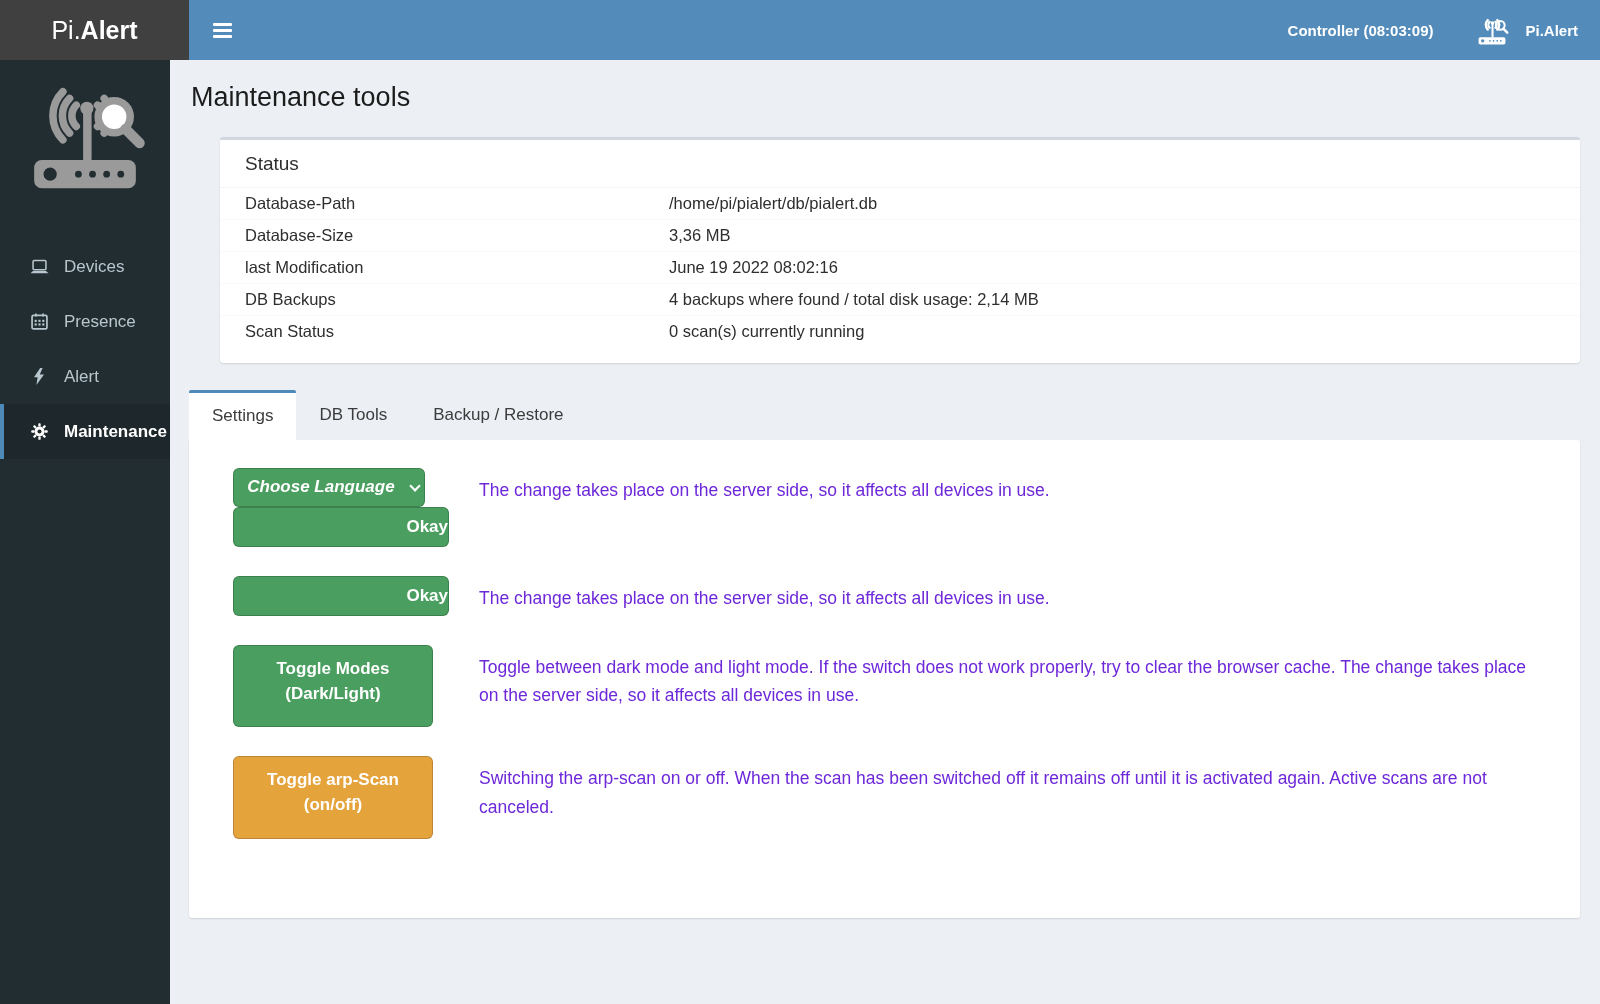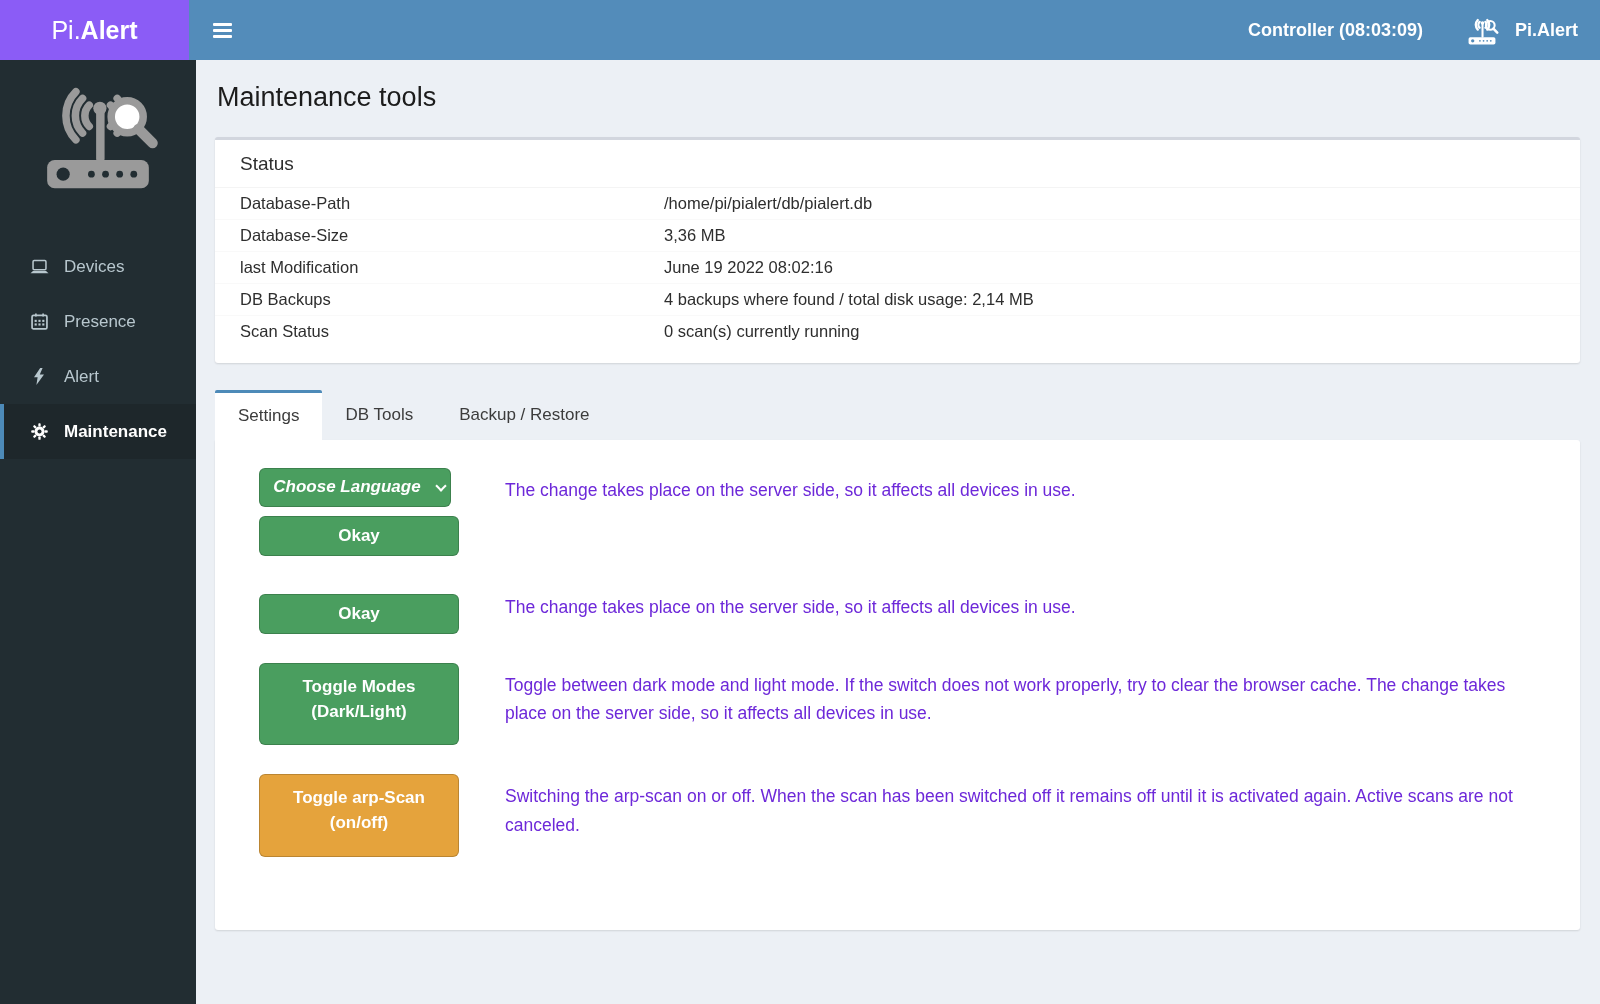--- a/index.html
+++ b/index.html
@@ -1,44 +1,44 @@
 <!DOCTYPE html>
 <html><head>
 <meta charset="utf-8">
 <style>
   * { margin:0; padding:0; box-sizing:border-box; }
   html,body { width:1600px; height:1004px; font-family:"Liberation Sans","DejaVu Sans",sans-serif; background:#ecf0f5; overflow:hidden; }
 
   
   .header { display:flex; height:60px; }
-  .logo-block { width:189px; background:#8b5cf6; color:#fff; display:flex; align-items:center; justify-content:center; font-size:25px; }
+  .logo-block { width:189px; background:#404040; color:#fff; display:flex; align-items:center; justify-content:center; font-size:25px; }
   .logo-block .light { font-weight:300; }
   .logo-block .bold { font-weight:700; }
   .navbar { flex:1; background:#538cba; display:flex; align-items:center; padding:0 22px 0 18px; }
   .hamburger { background:none; border:none; cursor:pointer; display:flex; flex-direction:column; gap:3px; padding:6px; }
   .hamburger span { display:block; width:19px; height:3px; background:#fff; border-radius:1px; }
-  .nav-right { margin-left:auto; display:flex; align-items:center; gap:14px; color:#fff; font-size:18px; font-weight:700; }
+  .nav-right { margin-left:auto; display:flex; align-items:center; gap:14px; color:#fff; font-size:15px; font-weight:700; }
   .nav-right .controller { margin-right:26px; }
   .brand-icon-svg { display:block; }
 
   
   .wrapper { display:flex; height:944px; }
-  .sidebar { width:196px; background:#222d32; display:flex; flex-direction:column; }
+  .sidebar { width:170px; background:#222d32; display:flex; flex-direction:column; }
   .sidebar-logo { margin:20px auto 0; }
   .menu { margin-top:42px; display:flex; flex-direction:column; }
   .menu-item { height:55px; display:flex; align-items:center; gap:15px; padding-left:25px; color:#b8c7ce; font-size:17px; cursor:pointer; border-left:4px solid transparent; }
   .menu-item .mi-icon { width:20px; display:flex; justify-content:center; color:#b8c7ce; }
   .menu-item.active { background:#1e272b; border-left-color:#4d8ab8; color:#fff; font-weight:700; }
   .menu-item.active .mi-icon { color:#fff; }
 
   .main { flex:1; padding:14px 20px 0 19px; background:#ecf0f5; overflow:hidden; }
   .page-title { font-size:27px; font-weight:400; color:#1c1c1c; margin:8px 0 24px 2px; }
 
   
-  .panel { background:#fff; border-top:3px solid #d2d6de; border-radius:3px; box-shadow:0 1px 2px rgba(0,0,0,.12); margin-bottom:27px; }
+  .panel { background:#fff; border-top:3px solid #d2d6de; border-radius:3px; box-shadow:0 1px 2px rgba(0,0,0,.12); margin-bottom:27px;margin-left:31px; }
   .panel-header { padding:13px 25px 12px; font-size:19px; color:#2e2e2e; border-bottom:1px solid #f4f4f4; }
   .status-table { width:100%; border-collapse:collapse; font-size:16.5px; color:#2e2e2e; }
   .status-table td { padding:6px 25px; }
   .status-table tr + tr td { border-top:1px solid #f9f9f9; }
   .status-table td.lbl { width:424px; }
   .status-table tr:last-child td { padding-bottom:22px; }
 
   
   .tab-bar { display:flex; align-items:stretch; }
   .tab { padding:15px 23px 14px; font-size:17px; color:#3c3c3c; cursor:pointer; }
@@ -47,21 +47,21 @@
 
   .setting-row { display:flex; align-items:flex-start; gap:46px; margin-bottom:29px; }
   .control-col { width:200px; flex:0 0 200px; display:flex; flex-direction:column; }
   .desc { flex:1; font-size:17.5px; color:#6d28d9; line-height:1.62; margin-top:8px; }
 
   .select-wrap { position:relative; width:200px; }
   .btn-select { width:192px; height:39px; appearance:none; -webkit-appearance:none; background:#4a9e5f; color:#fff; border:1px solid rgba(0,0,0,.18); border-radius:6px; font-family:inherit; font-size:17px; font-weight:700; text-align-last:center; padding:0 26px 2px 10px; cursor:pointer;font-style:italic; }
   .chevron { position:absolute; right:14px; top:14px; width:8px; height:8px; border-right:2.5px solid #fff; border-bottom:2.5px solid #fff; transform:rotate(45deg); pointer-events:none; }
 
   .btn { font-family:inherit; border-radius:6px; border:1px solid rgba(0,0,0,.18); color:#fff; font-size:17px; font-weight:700; cursor:pointer; }
-  .btn.okay { width:200px; height:40px; margin-top:9px; background:#4a9e5f; }
+  .btn.okay { width:216px; height:40px; background:#4a9e5f;text-align:right; }
   .btn.big { width:200px; padding:11px 16px 20px; line-height:1.45; }
   .btn.green { background:#4a9e5f; }
   .btn.orange { background:#e5a33c; }
 </style>
 </head>
 <body>
 
 <div class="header">
   <div class="logo-block">
     <span class="light">Pi.</span>

